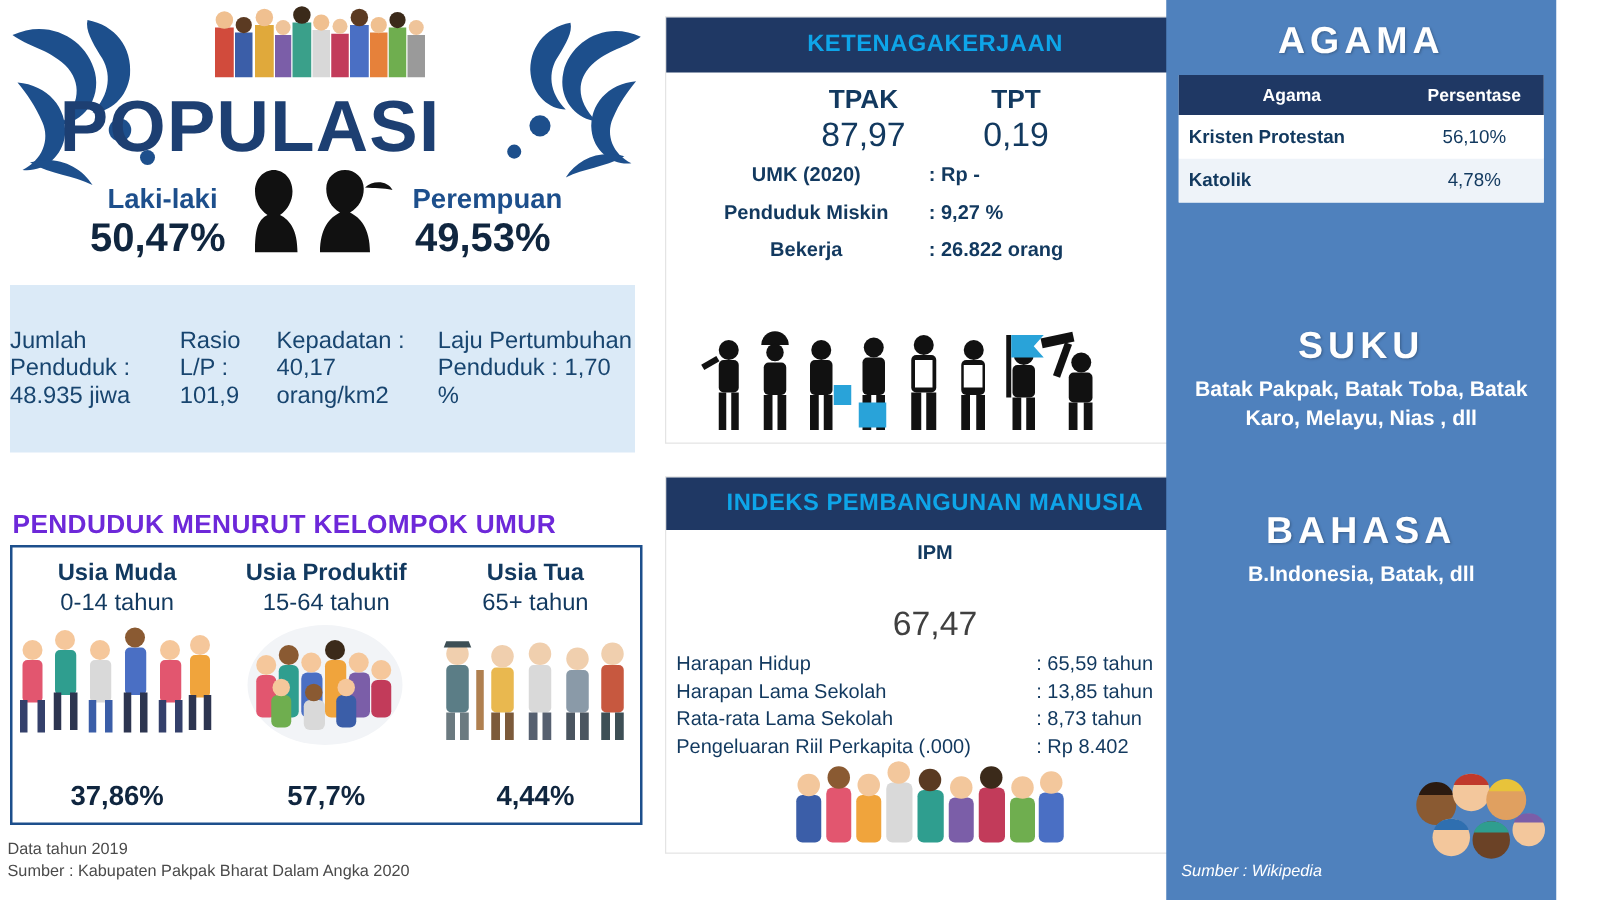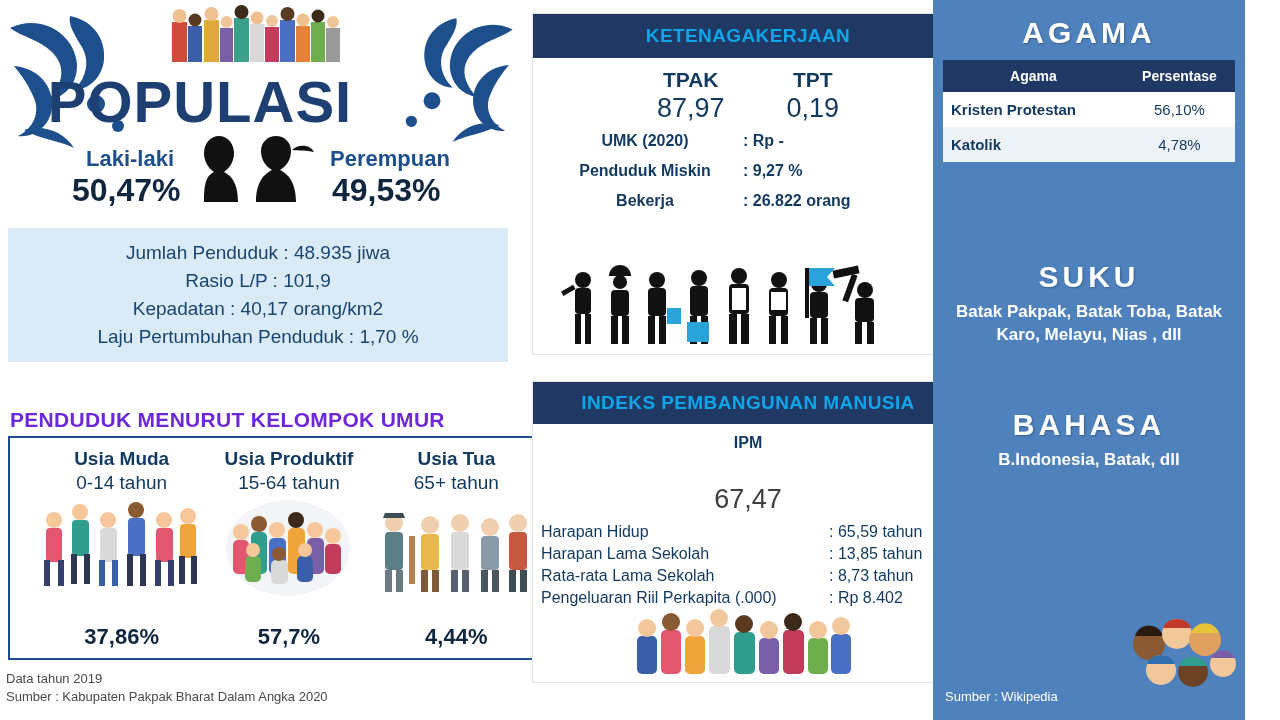--- a/index.html
+++ b/index.html
@@ -29,34 +29,33 @@
   .crowd-top{position:absolute;left:170px;top:0px;width:175px;height:62px;}
 
   .gender-row{position:absolute;left:0;top:140px;width:520px;height:70px;}
   .g-label{position:absolute;font-size:22px;font-weight:bold;color:#1d4f8c;}
   .g-value{position:absolute;font-size:32px;font-weight:bold;color:#10263f;}
   .silhouette{position:absolute;top:-4px;}
 
   .infobox{
     position:absolute;left:8px;top:228px;width:500px;height:134px;
     background:#dbeaf7;
-    display:flex;flex-direction:column;align-items:center;justify-content:center;
+    display:flex;flex-direction:row;align-items:center;justify-content:center;
     gap:6px;
   }
   .infobox div{font-size:19px;color:#18456f;}
 
   .age-title{
     position:absolute;left:10px;top:408px;width:500px;
     font-size:21px;font-weight:bold;color:#6d28d9;letter-spacing:.3px;
   }
   .age-box{
     position:absolute;left:8px;top:436px;width:502px;height:220px;
     border:2px solid #1d4f8c;background:#fff;
     display:flex;
-    padding-left:28px;
   }
   .age-col{flex:1;display:flex;flex-direction:column;align-items:center;padding-top:10px;position:relative;}
   .age-col .t1{font-size:19px;font-weight:bold;color:#12395f;}
   .age-col .t2{font-size:19px;font-weight:normal;color:#12395f;margin-top:2px;}
   .age-col .val{position:absolute;bottom:8px;font-size:22px;font-weight:bold;color:#10263f;}
   .age-art{position:absolute;top:56px;height:106px;width:100%;}
 
   .footer{position:absolute;left:6px;bottom:14px;font-size:13px;color:#4a4a4a;line-height:18px;}
 
   
@@ -99,21 +98,21 @@
   }
   .tbl{margin:10px 10px 0 10px;background:#fff;border-collapse:collapse;width:292px;}
   .tbl th{background:#1f3864;color:#fff;font-size:14px;padding:8px 6px;font-weight:bold;}
   .tbl td{font-size:15px;padding:9px 8px;color:#12395f;}
   .tbl td.name{font-weight:bold;}
   .tbl tr.r0 td{background:#dbe5f1;}
   .tbl tr.r1 td{background:#ffffff;}
   .tbl tr.r2 td{background:#eef3f9;}
   .tbl td.pct{text-align:center;}
   .r-text{color:#ffffff;font-weight:bold;font-size:17px;text-align:center;padding:0 16px;line-height:23px;}
-  .r-src{position:absolute;left:12px;bottom:16px;color:#fff;font-size:13px;}
+  .r-src{position:absolute;left:12px;bottom:16px;color:#fff;font-size:13px;font-style:italic;}
 
   
   .heads{position:absolute;right:8px;bottom:28px;width:110px;height:86px;}
 </style>
 </head>
 <body>
 
 <div class="page">
 
   <div class="left">

